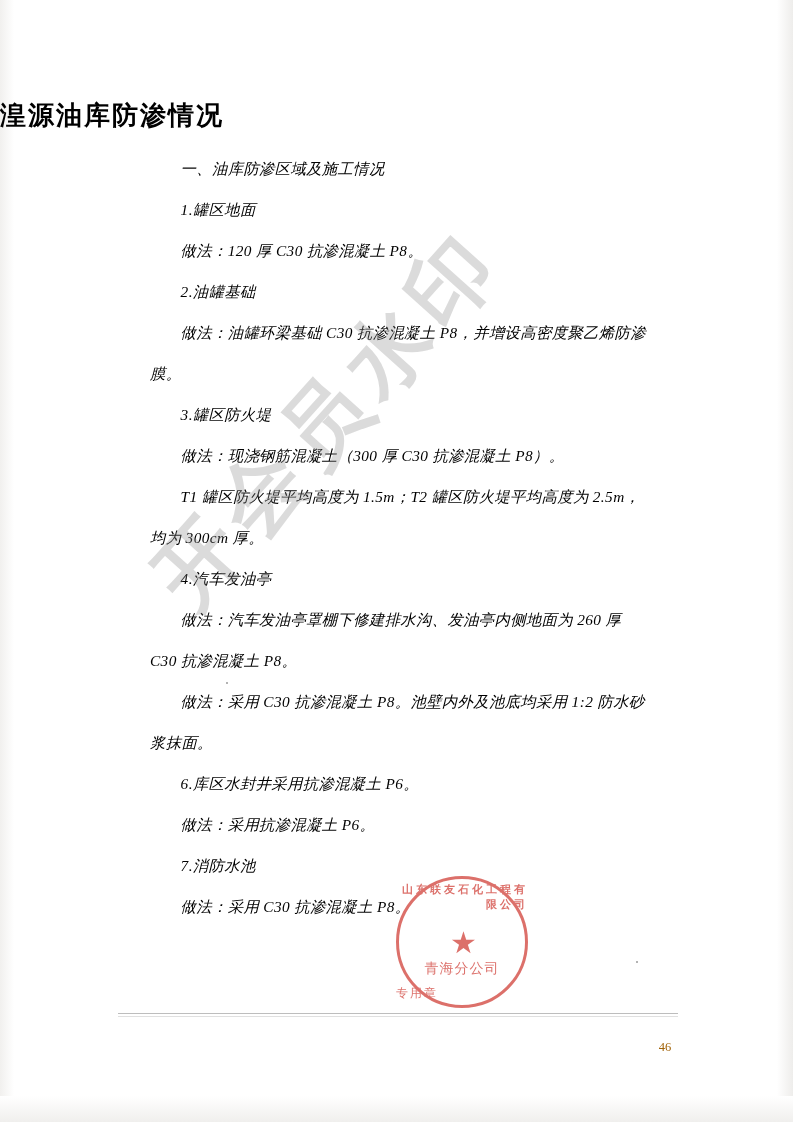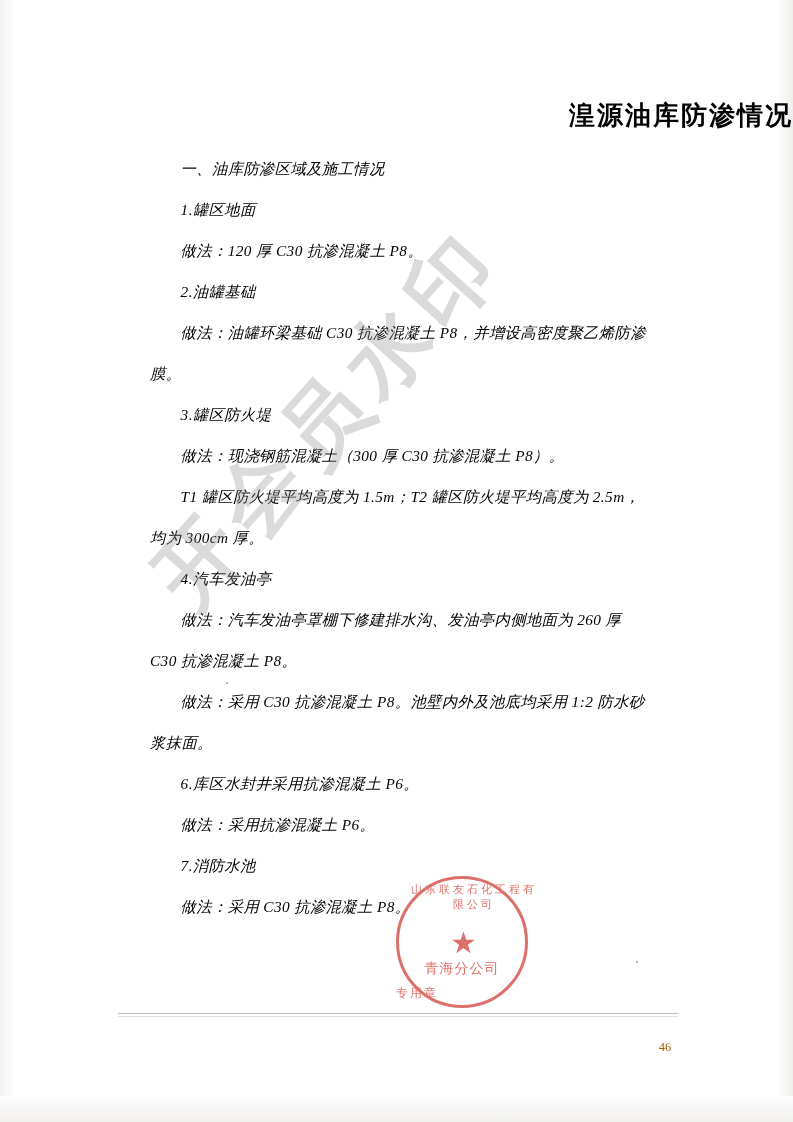--- a/index.html
+++ b/index.html
@@ -61,21 +61,21 @@
     top: 0;
     width: 793px;
     height: 1122px;
   }
 
   .doc-title {
     position: absolute;
     left: 0;
     top: 98px;
     width: 793px;
-    text-align: right;
+    text-align: left;
     font-size: 26px;
     font-weight: bold;
     letter-spacing: 2px;
     font-family: "Liberation Serif", "DejaVu Serif", serif;
   }
 
   .body-block {
     position: absolute;
     left: 150px;
     top: 148px;
@@ -155,27 +155,28 @@
   }
   .seal-star {
     position: absolute;
     left: 54px; top: 52px;
     color: #cf3a32;
     font-size: 30px;
     line-height: 30px;
   }
   .seal-top-text {
     position: absolute;
-    left: 12px; top: 6px;
+    left: 0; top: 6px;
     width: 132px;
-    text-align: center;
+    text-align: right;
     color: #cf3a32;
     font-size: 11px;
     letter-spacing: 3px;
     font-family: "Liberation Sans", "DejaVu Sans", sans-serif;
+    font-weight: bold;
   }
   .seal-bottom-text {
     position: absolute;
     left: 0; bottom: 12px;
     width: 132px;
     text-align: left;
     color: #cf3a32;
     font-size: 12px;
     letter-spacing: 2px;
     font-family: "Liberation Sans", "DejaVu Sans", sans-serif;

